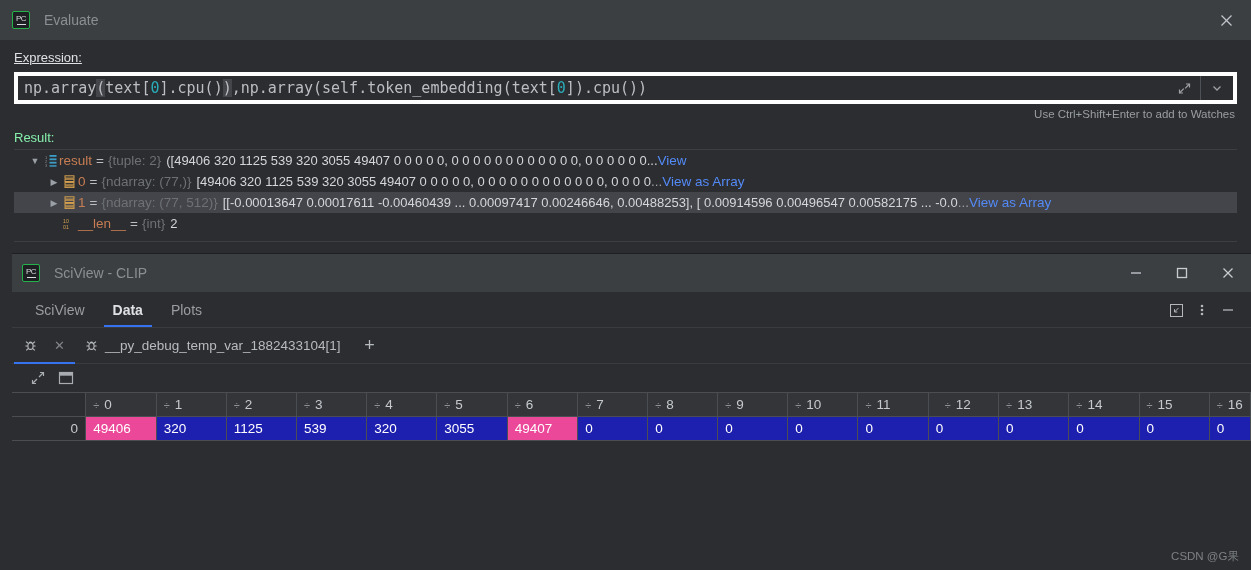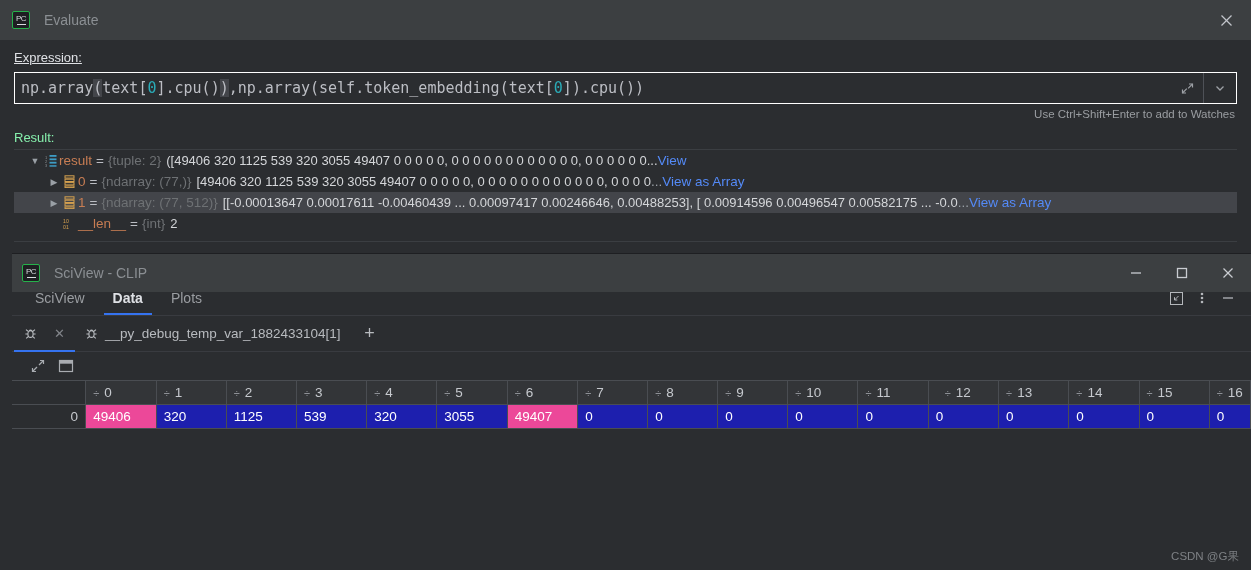--- a/index.html
+++ b/index.html
@@ -43,21 +43,21 @@
   }
 
   .eval-body { padding: 10px 14px 0 14px; }
   .field-label {
     font-size: 13px; color: #dfe1e5; margin-bottom: 7px;
   }
   .field-label .u { text-decoration: underline; margin-top: 40px; }
 
   .expr-row {
     display: flex; align-items: stretch;
-    border: 1px solid #ffffff; background: #2b2d30; height: 32px;
+    border: 4px solid #ffffff; background: #2b2d30; height: 32px;
   }
   .expr-input {
     flex: 1; display: flex; align-items: center;
     padding: 0 6px; overflow: hidden; white-space: nowrap;
     font-family: "DejaVu Sans Mono", monospace; font-size: 15px;
   }
   .expr-input .tok { color: #bcbec4; }
   .expr-input .num { color: #2aacb8; }
   .expr-input .brhl { background: #43454a; }
   .expr-btn {
@@ -104,21 +104,21 @@
     align-items: center; padding: 0 0 0 10px;
   }
   .sv-title { font-size: 14px; color: #8b8f93; }
   .sv-wincontrols { margin-left: auto; display: flex; height: 38px; }
   .wc {
     width: 46px; display: flex; align-items: center; justify-content: center;
     color: #c9ccd1;
   }
 
   .sv-tabs {
-    height: 24px; display: flex; align-items: flex-end;
+    height: 36px; display: flex; align-items: flex-end;
     padding: 0 0 0 14px; border-bottom: 1px solid #393b40;
     position: relative;
   }
   .sv-tab {
     font-size: 14px; color: #9a9da1; padding: 0 9px 9px 9px;
     margin-right: 10px; position: relative;
   }
   .sv-tab.active { color: #dfe1e5; font-weight: bold; }
   .sv-tab.active::after {
     content: ""; position: absolute; left: 0; right: 0; bottom: 0;

